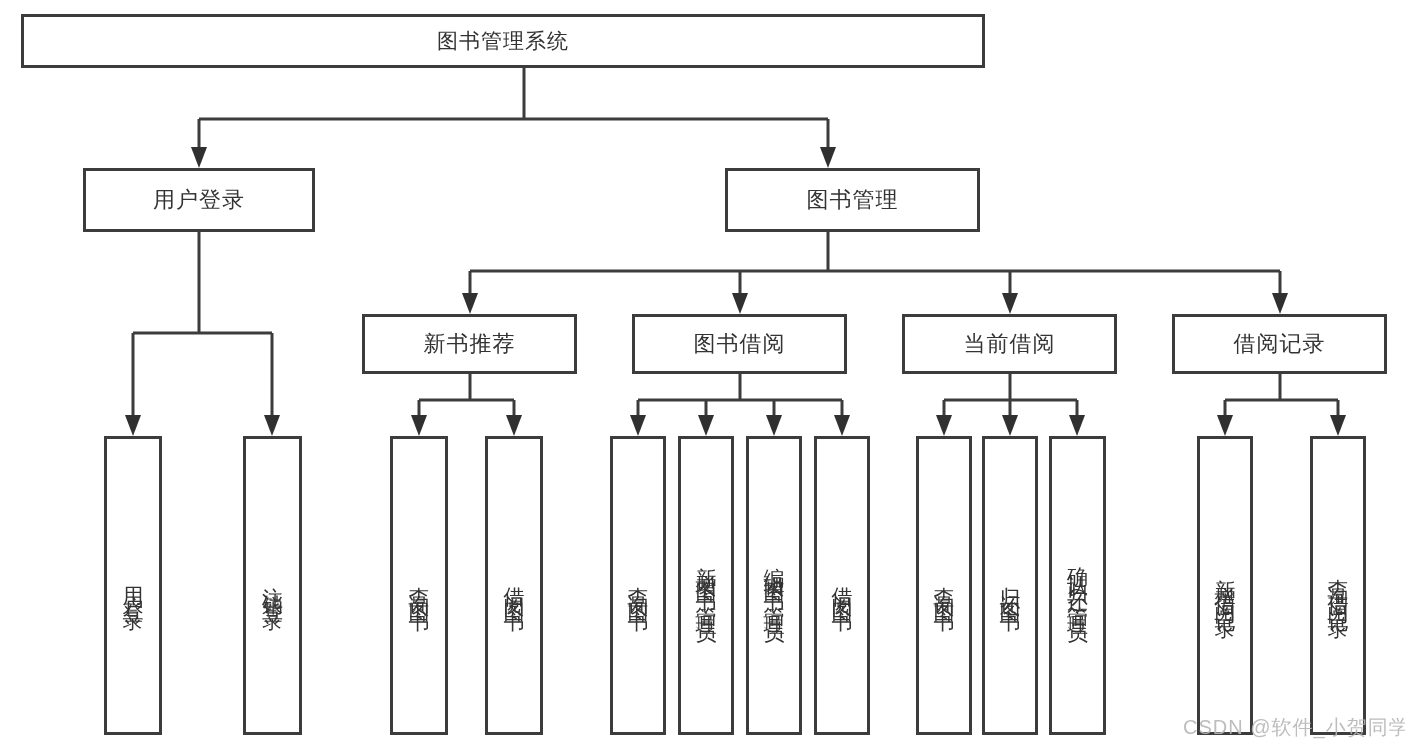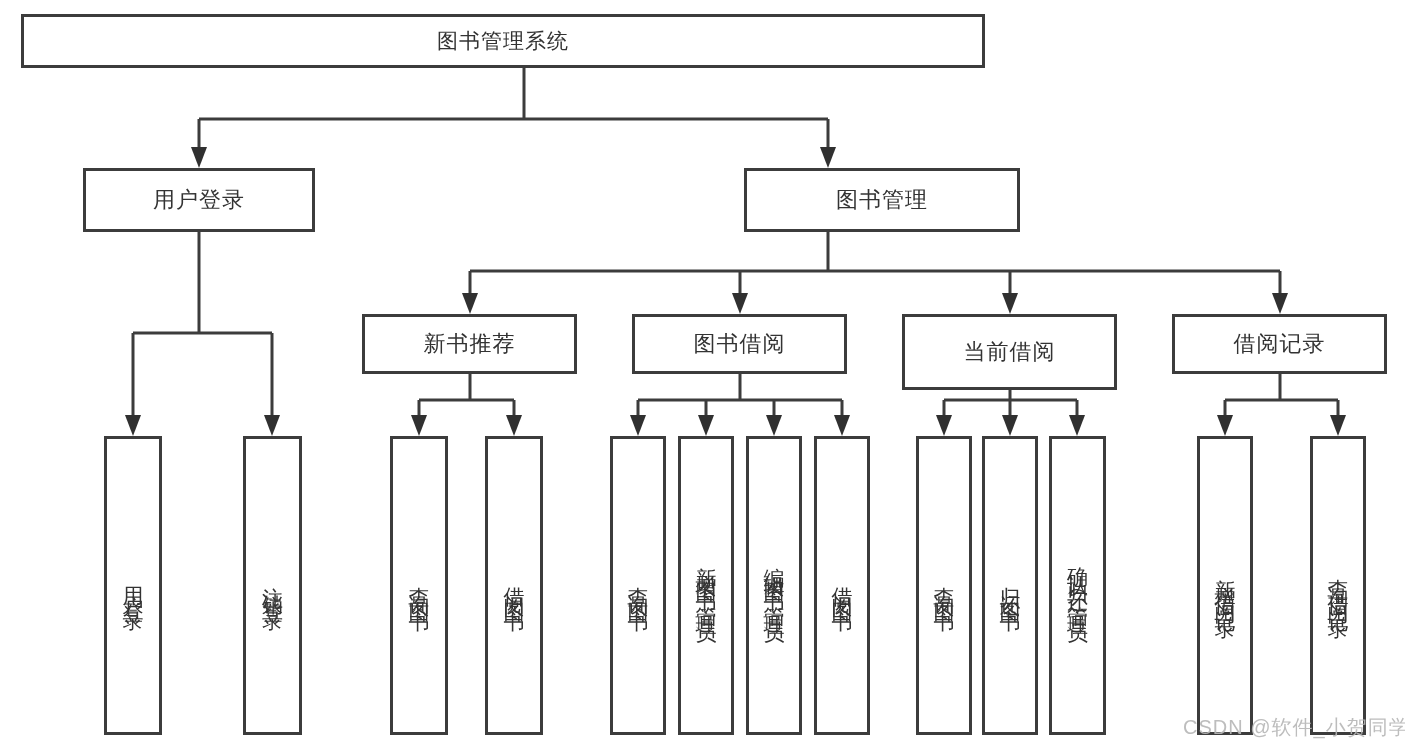--- a/index.html
+++ b/index.html
@@ -82,31 +82,31 @@
     <polygon points="1330,415 1346,415 1338,436"></polygon>
   </svg>
 
   <div class="node hnode root" style="left:21px;top:14px;width:964px;height:54px;">
     <span>图书管理系统</span>
   </div>
 
   <div class="node hnode" style="left:83px;top:168px;width:232px;height:64px;">
     <span>用户登录</span>
   </div>
-  <div class="node hnode" style="left:744px;top:168px;width:276px;height:64px;align-items:center;">
+  <div class="node hnode" style="left:725px;top:168px;width:255px;height:64px;align-items:center;">
     <span>图书管理</span>
   </div>
 
   <div class="node hnode" style="left:632px;top:314px;width:215px;height:60px;">
     <span>图书借阅</span>
   </div>
   <div class="node hnode" style="left:362px;top:314px;width:215px;height:60px;">
     <span>新书推荐</span>
   </div>
-  <div class="node hnode" style="left:902px;top:314px;width:215px;height:76px;">
+  <div class="node hnode" style="left:902px;top:314px;width:215px;height:60px;">
     <span>当前借阅</span>
   </div>
   <div class="node hnode" style="left:1172px;top:314px;width:215px;height:60px;">
     <span>借阅记录</span>
   </div>
 
   <div class="node vnode" style="left:104px;top:436px;width:58px;height:299px;">
     <span>用户登录</span>
   </div>
   <div class="node vnode" style="left:243px;top:436px;width:59px;height:299px;">

